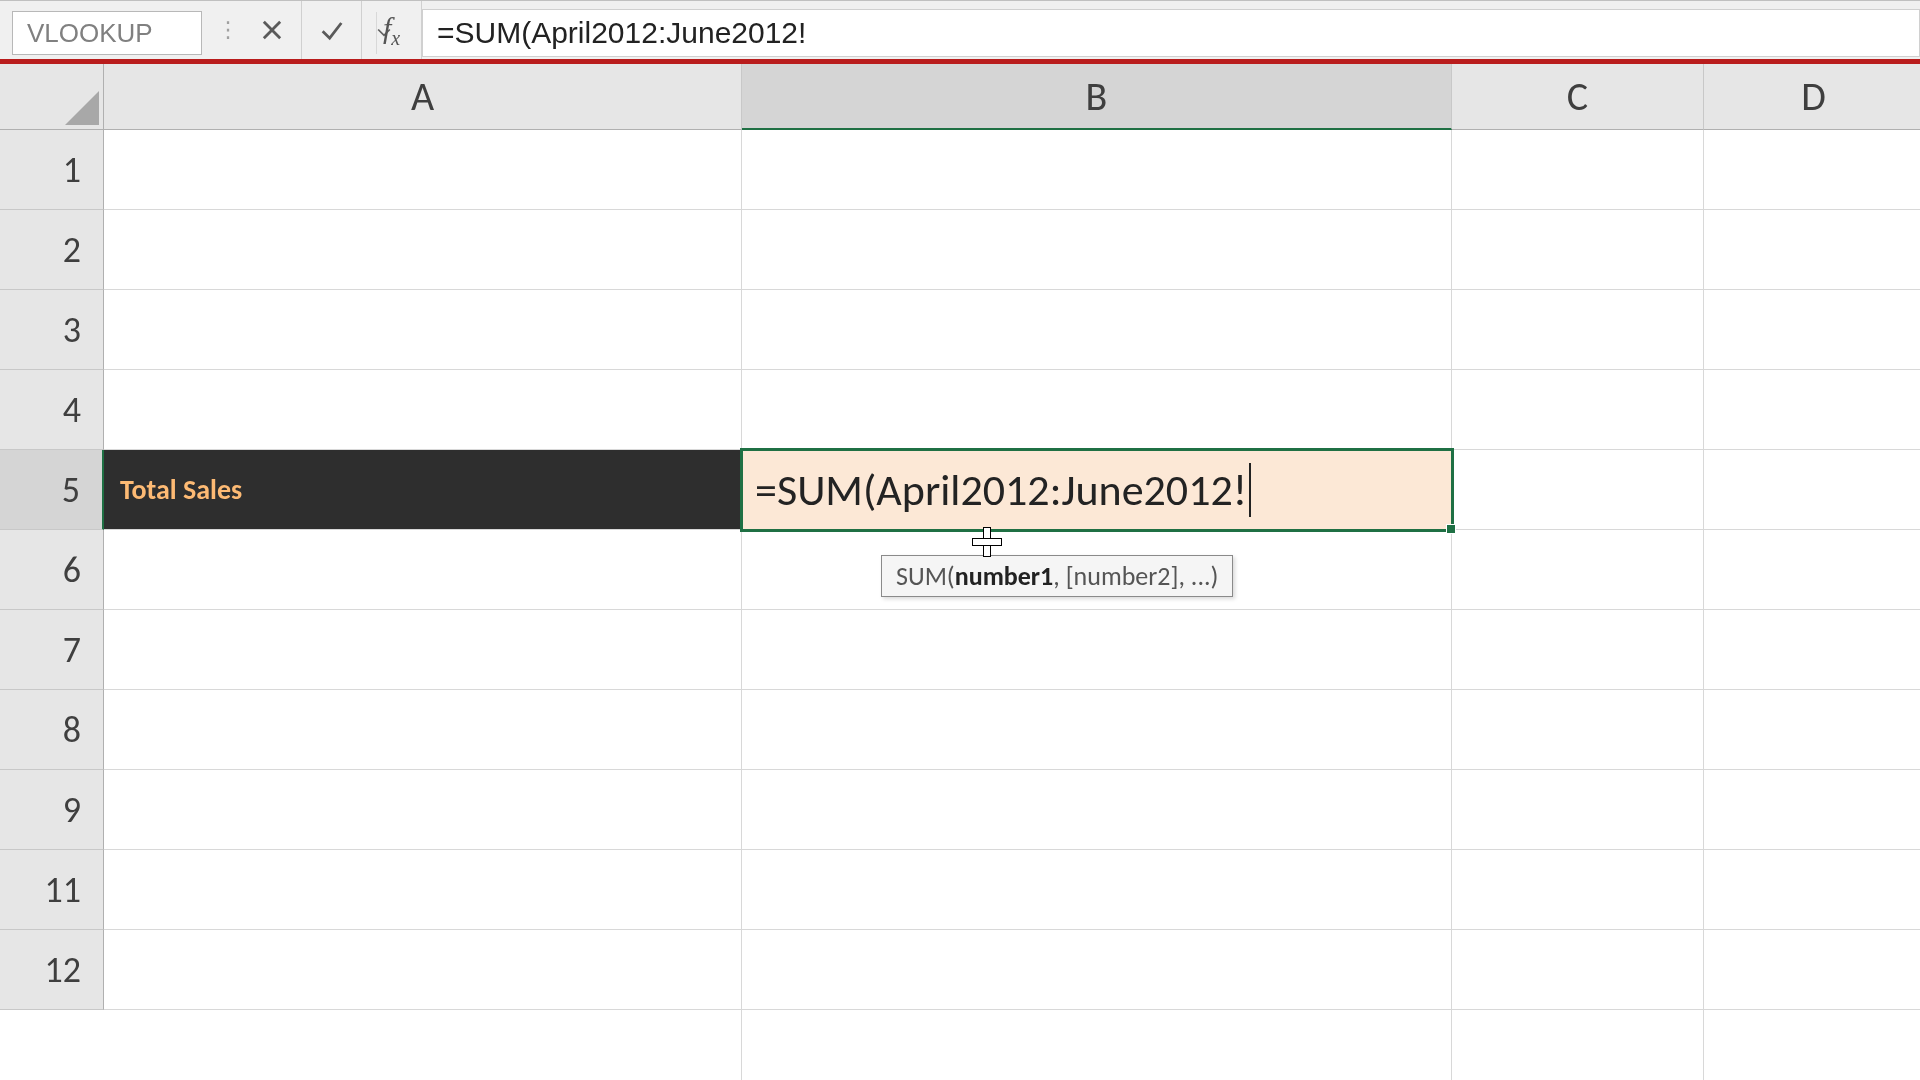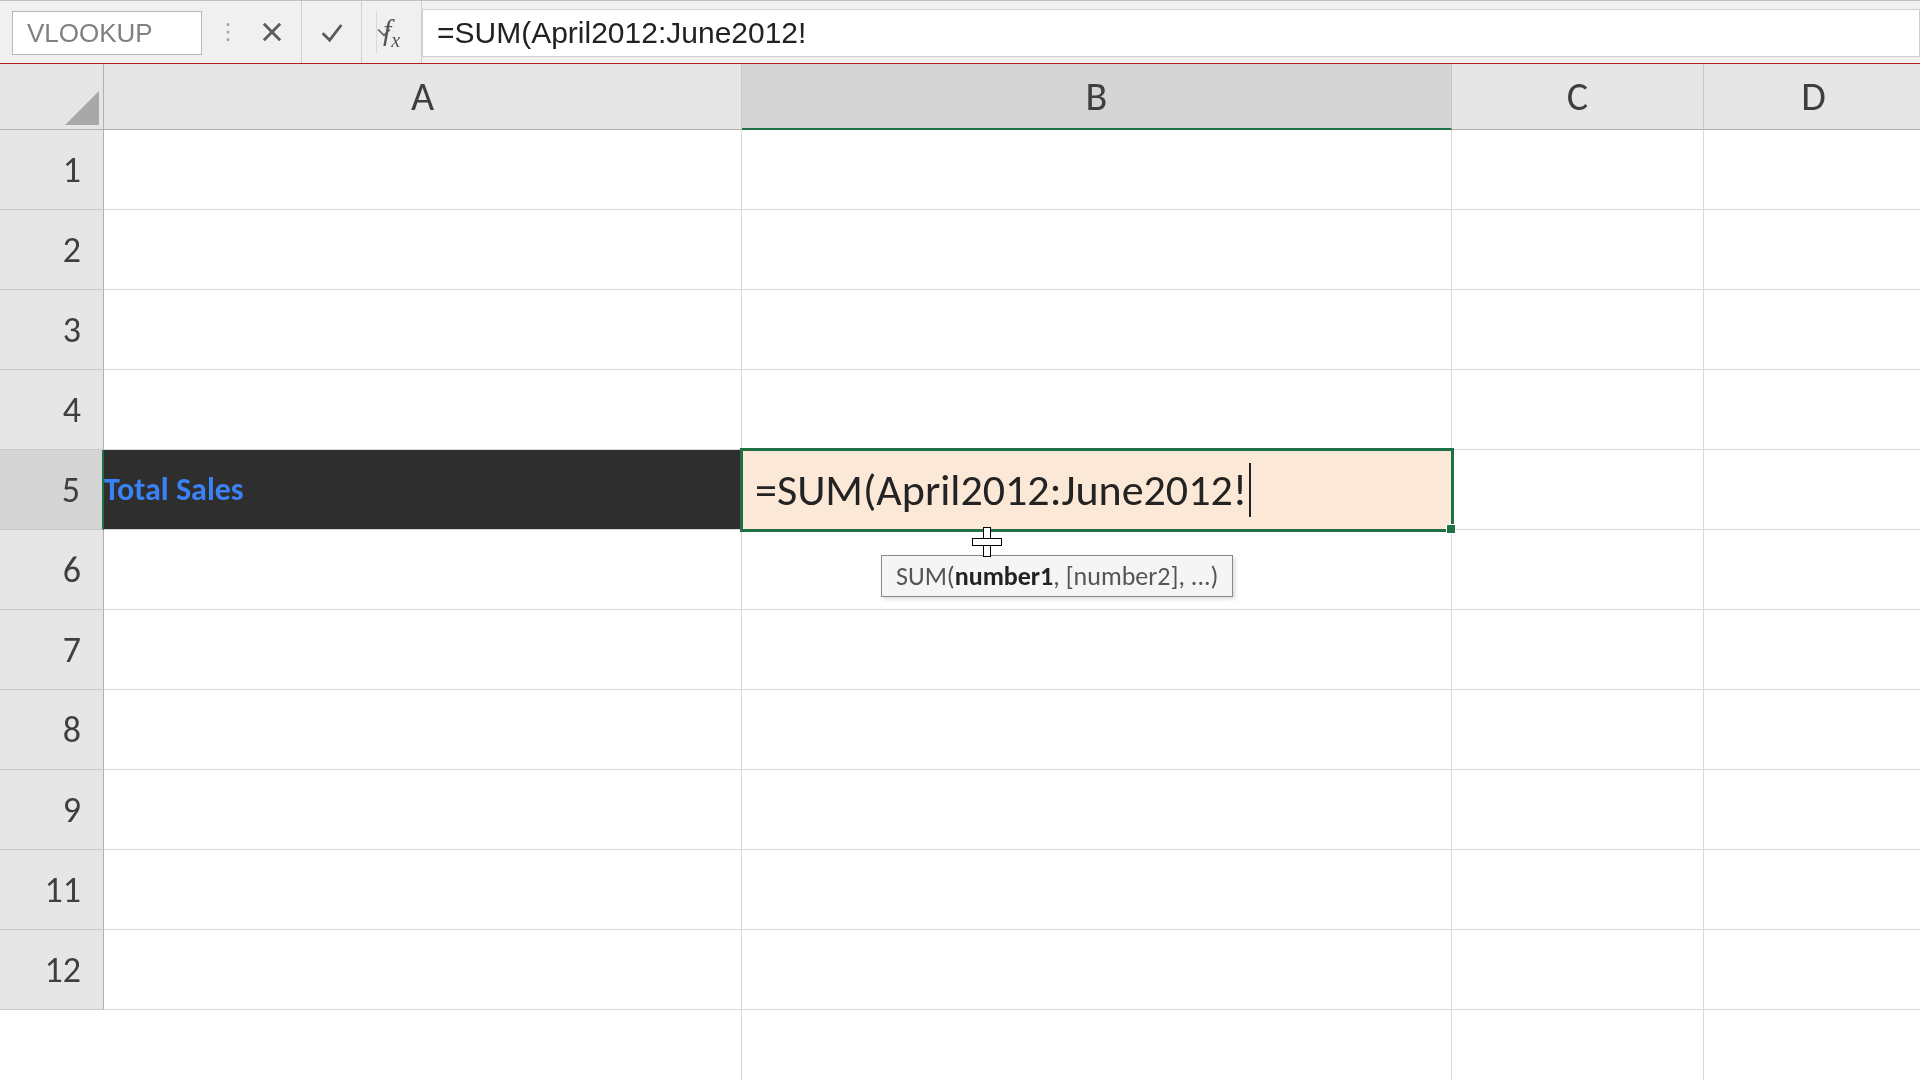--- a/index.html
+++ b/index.html
@@ -11,21 +11,21 @@
       height: 1080px;
       position: relative;
     }
 
     
     .formula-bar-area {
       display: flex;
       align-items: stretch;
       height: 64px;
       background: #f0f0f0;
-      border-bottom: 1px solid #b91c1c;
+      border-bottom: 5px solid #b91c1c;
       border-top: 1px solid #c0c0c0;
     }
 
     .name-box-wrap {
       display: flex;
       align-items: center;
       background: #ffffff;
       border: 1px solid #b8b8b8;
       height: 44px;
       margin: 10px 12px;
@@ -166,25 +166,26 @@
     }
     .cell {
       position: absolute;
       border-right: 1px solid #d8d8d8;
       border-bottom: 1px solid #d8d8d8;
       height: 80px;
     }
 
     .cell-A5 {
       background: #2e2e2e;
-      color: #3b82f6;
-      font-size: 32px;
+      color: #fdba74;
+      font-size: 28px;
       font-weight: 600;
       display: flex;
       align-items: center;
+      padding-left: 16px;
       font-family: "Calibri", Arial, sans-serif;
     }
 
     .cell-B5 {
       background: #fce8d6;
       border: 3px solid #1f7044;
       color: #232323;
       font-size: 44px;
       display: flex;
       align-items: center;

